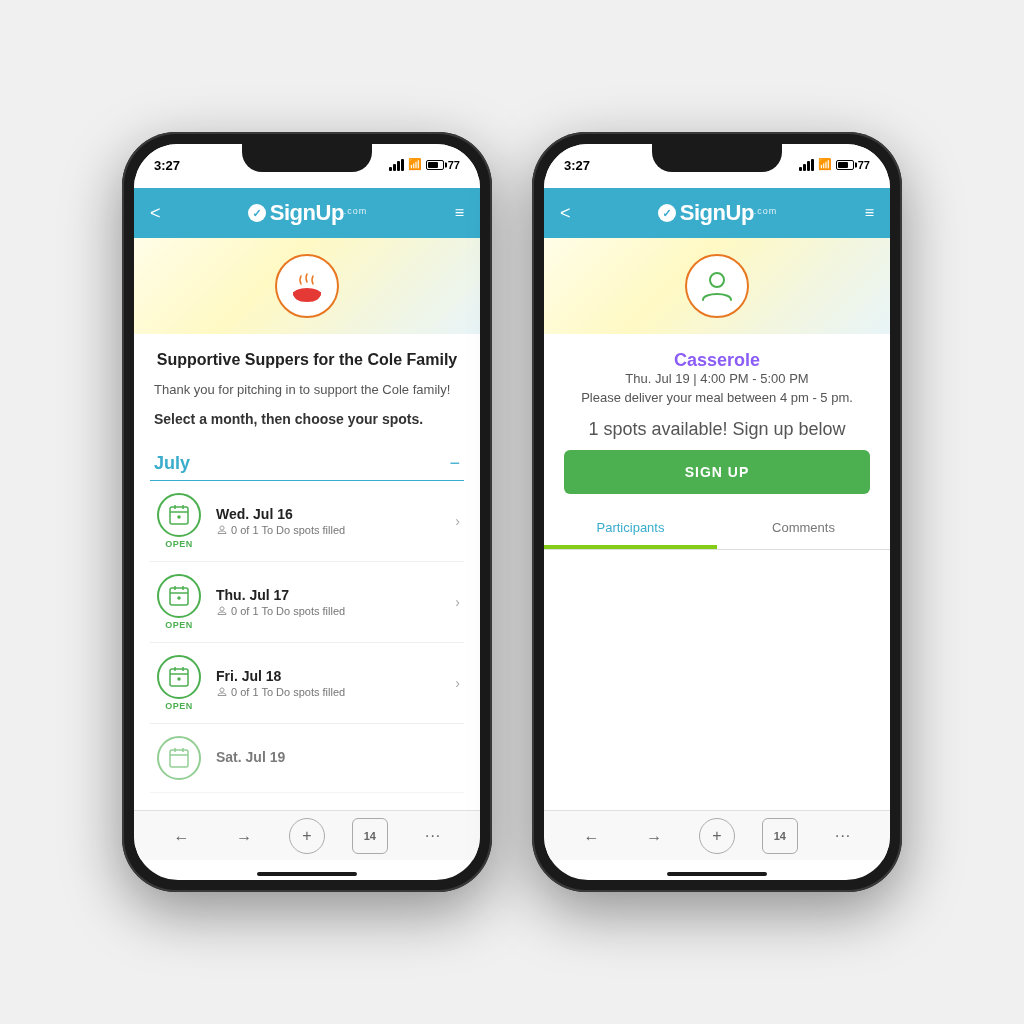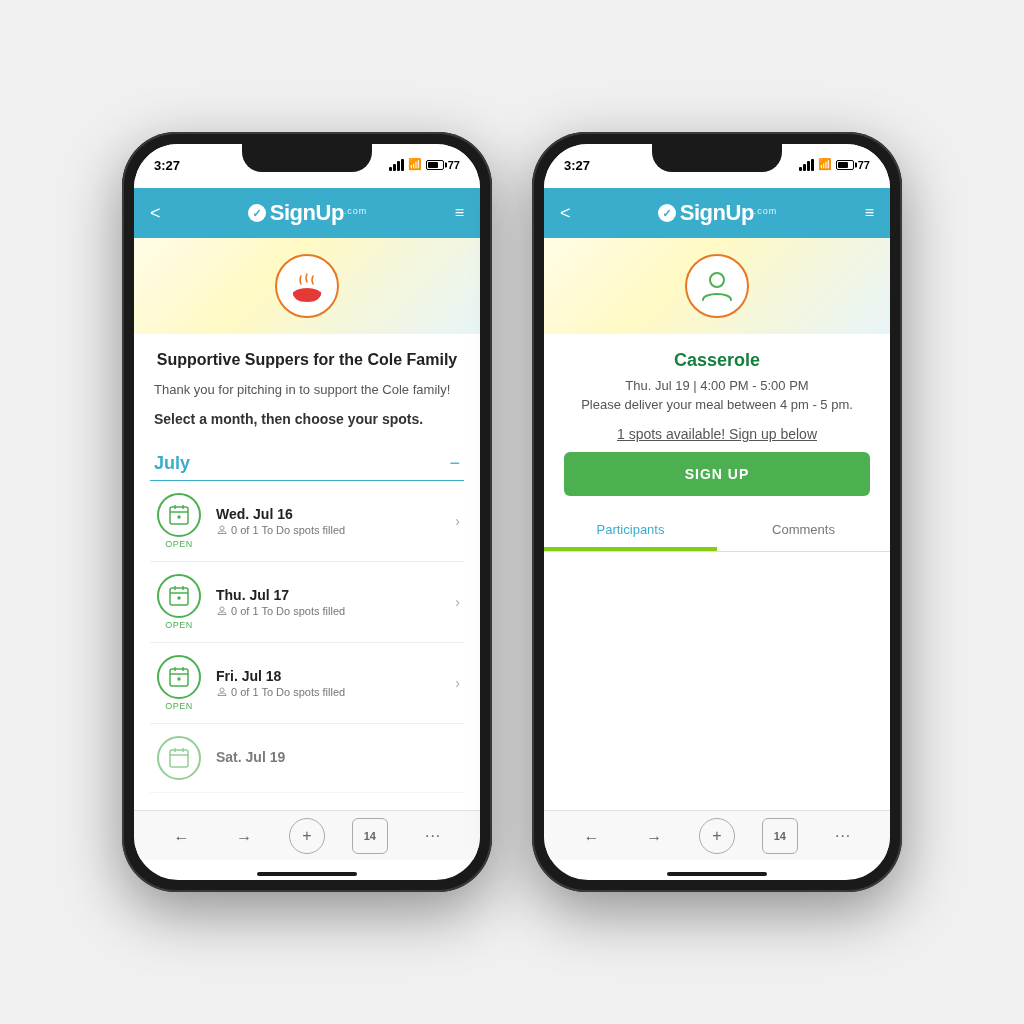--- a/index.html
+++ b/index.html
@@ -248,21 +248,21 @@
       justify-content: center;
       background: #fff;
     }
     .date-cal-icon svg {
       width: 24px;
       height: 24px;
     }
     .open-label {
       color: #4caf50;
       font-size: 9px;
-      font-weight: 400;
+      font-weight: 700;
       margin-top: 2px;
       letter-spacing: 0.5px;
     }
     .date-info {
       flex: 1;
     }
     .date-title {
       font-size: 14px;
       font-weight: 600;
       color: #222;
@@ -309,38 +309,37 @@
       font-weight: 600;
     }
     
     .casserole-content {
       padding: 16px 20px;
       text-align: center;
     }
     .casserole-title {
       font-size: 18px;
       font-weight: 700;
-      color: #15803d;
-      margin-bottom: 7px;
+      color: #8b5cf6;
+      margin-bottom: 0;
     }
     .casserole-time {
       font-size: 13px;
       color: #555;
       margin-bottom: 4px;
     }
     .casserole-desc {
       font-size: 13px;
       color: #555;
       margin-bottom: 14px;
     }
     .spots-avail {
-      font-size: 14px;
+      font-size: 18px;
       color: #555;
       margin-bottom: 10px;
-      text-decoration: underline;
     }
     .signup-btn {
       background: #4caf50;
       color: #fff;
       font-size: 14px;
       font-weight: 700;
       letter-spacing: 1px;
       border: none;
       border-radius: 6px;
       width: 100%;

